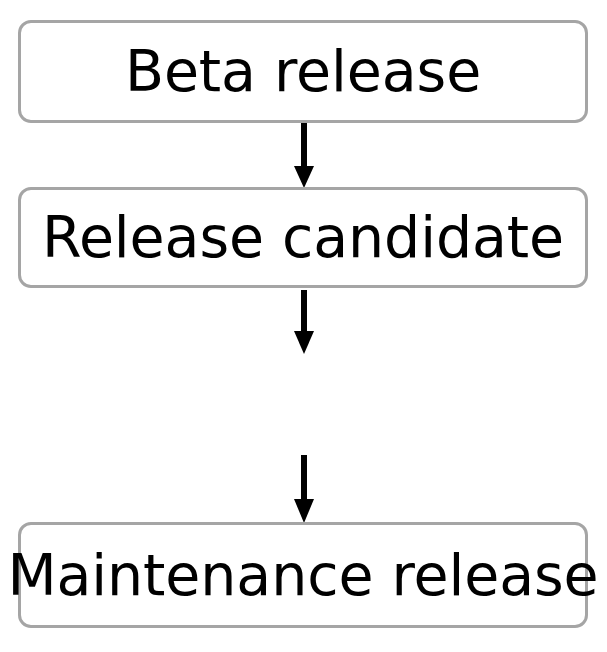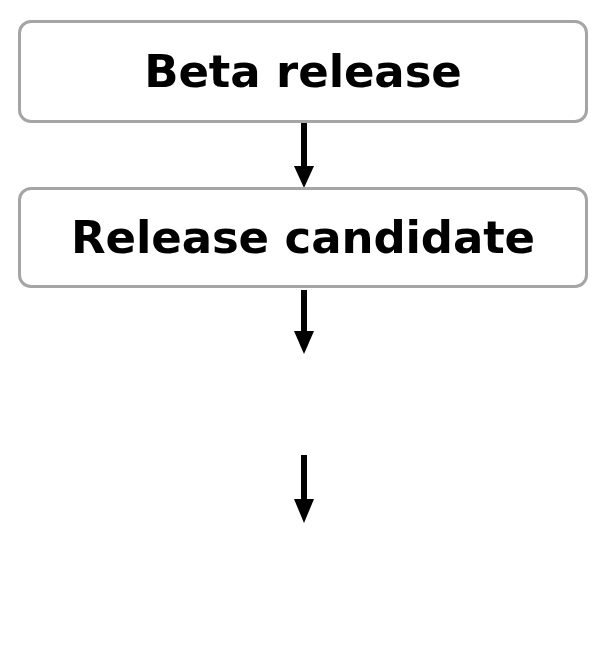--- a/index.html
+++ b/index.html
@@ -29,26 +29,26 @@
     background: #ffffff;
     border-style: solid;
     border-width: 3px;
     border-radius: 13px;
     display: flex;
     align-items: center;
     justify-content: center;
   }
 
   .node-label {
-    font-size: 45px;
+    font-size: 57px;
     line-height: 1;
     color: #000000;
     white-space: nowrap;
     letter-spacing: -0.1px;
-    font-weight: 700;
+    font-weight: 400;
   }
 
   
   #node-beta-release        { left: 18px; top: 20px;  width: 570px; height: 103px; border-color: #A5A5A5; }
   #node-release-candidate   { left: 18px; top: 187px; width: 570px; height: 101px; border-color: #A5A5A5; }
   #node-full-release        { left: 18px; top: 353px; width: 570px; height: 102px; border-color: #ED7D31; }
   #node-maintenance-release { left: 18px; top: 522px; width: 570px; height: 106px; border-color: #A5A5A5; }
 
   
   .connector {
@@ -83,14 +83,17 @@
 
   <div class="node" id="node-beta-release" style="border-color: rgb(165, 165, 165);">
     <span class="node-label" style="color: rgb(0, 0, 0);">Beta release</span>
   </div>
 
   <div class="node" id="node-release-candidate" style="border-color: rgb(165, 165, 165);">
     <span class="node-label" style="color: rgb(0, 0, 0);">Release candidate</span>
   </div>
 
 
+  <div class="node" id="node-maintenance-release" style="border-color: rgb(165, 165, 165);">
+    <span class="node-label" style="color: rgb(0, 0, 0);">Maintenance release</span>
+  </div>
 
 </div>
 
 </body></html>

